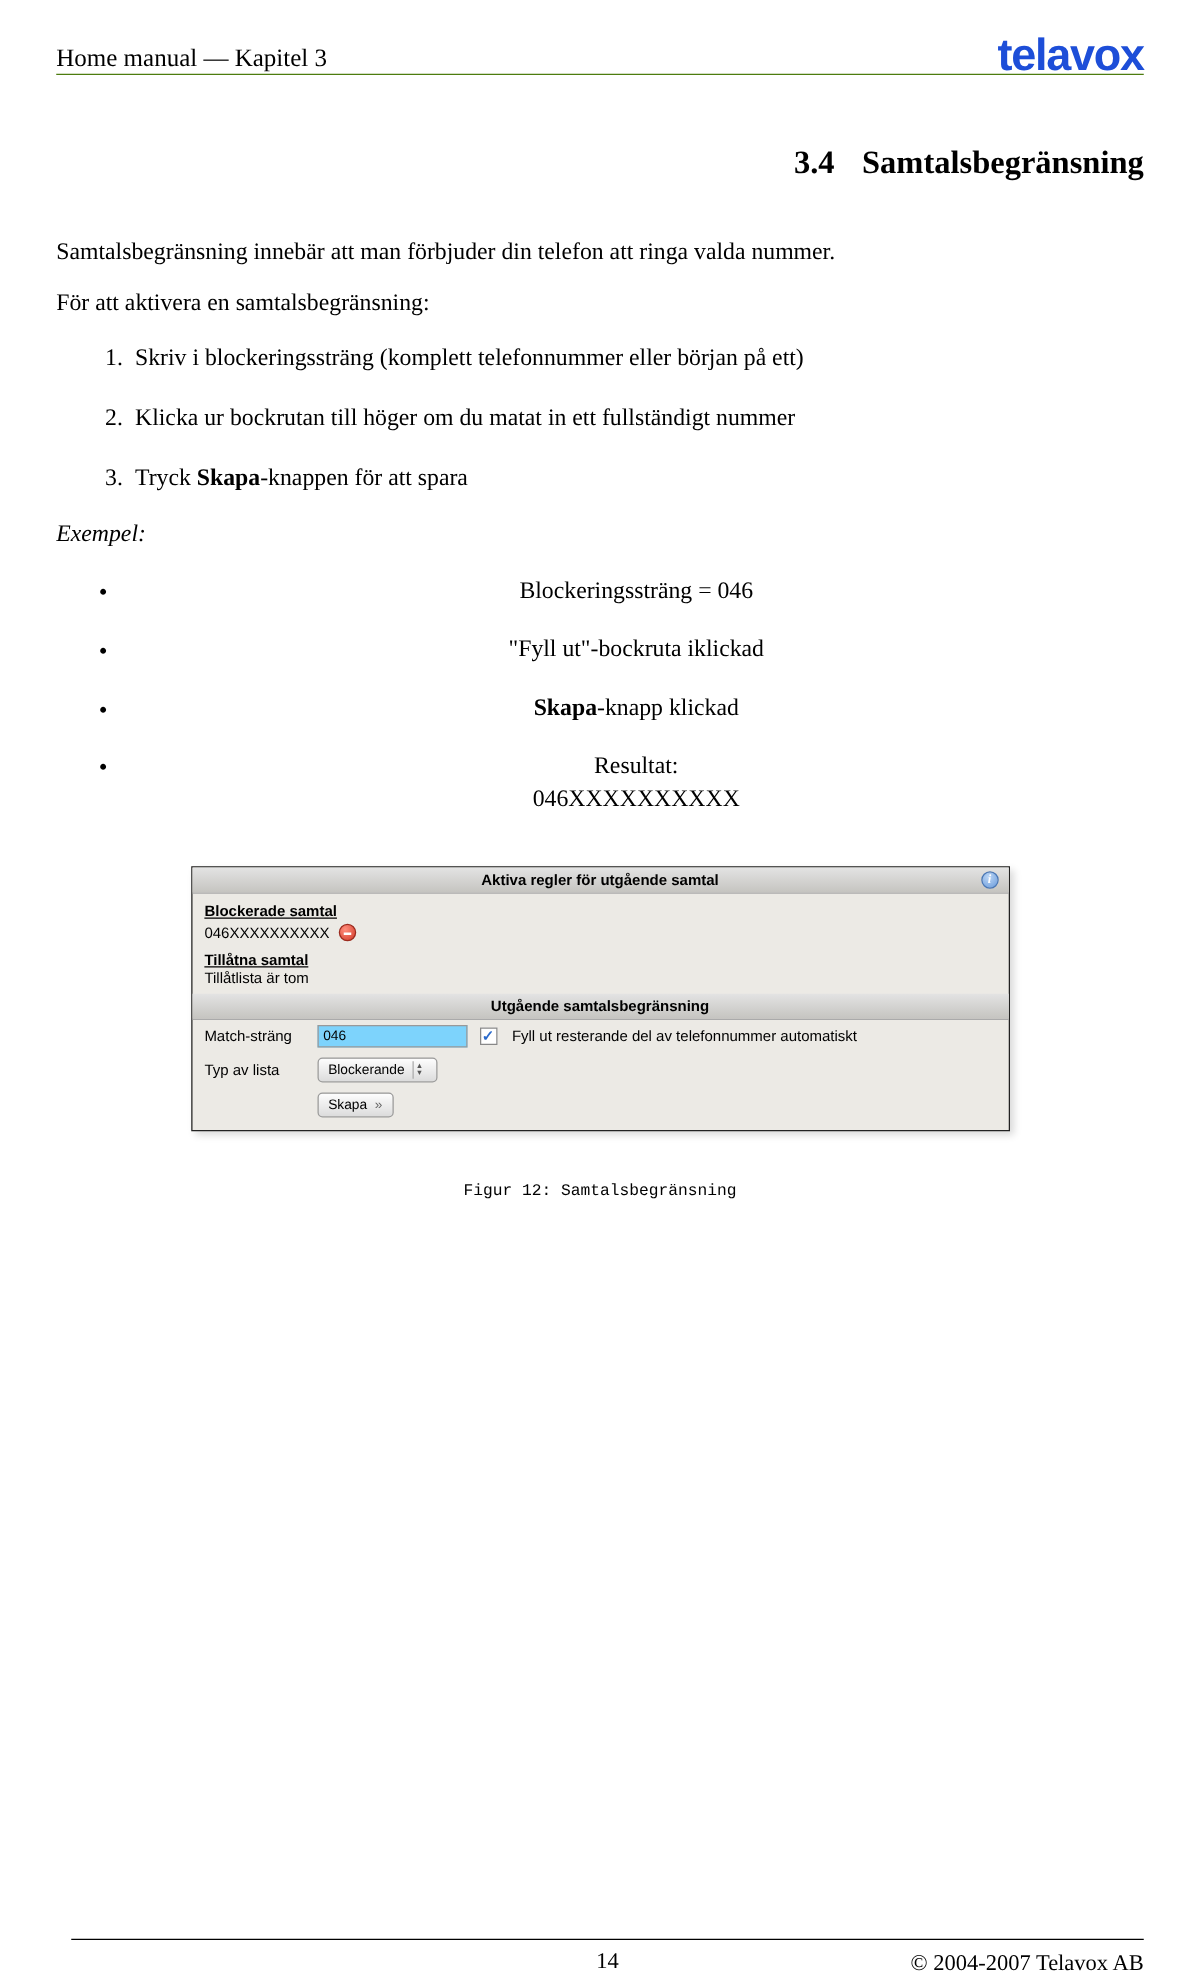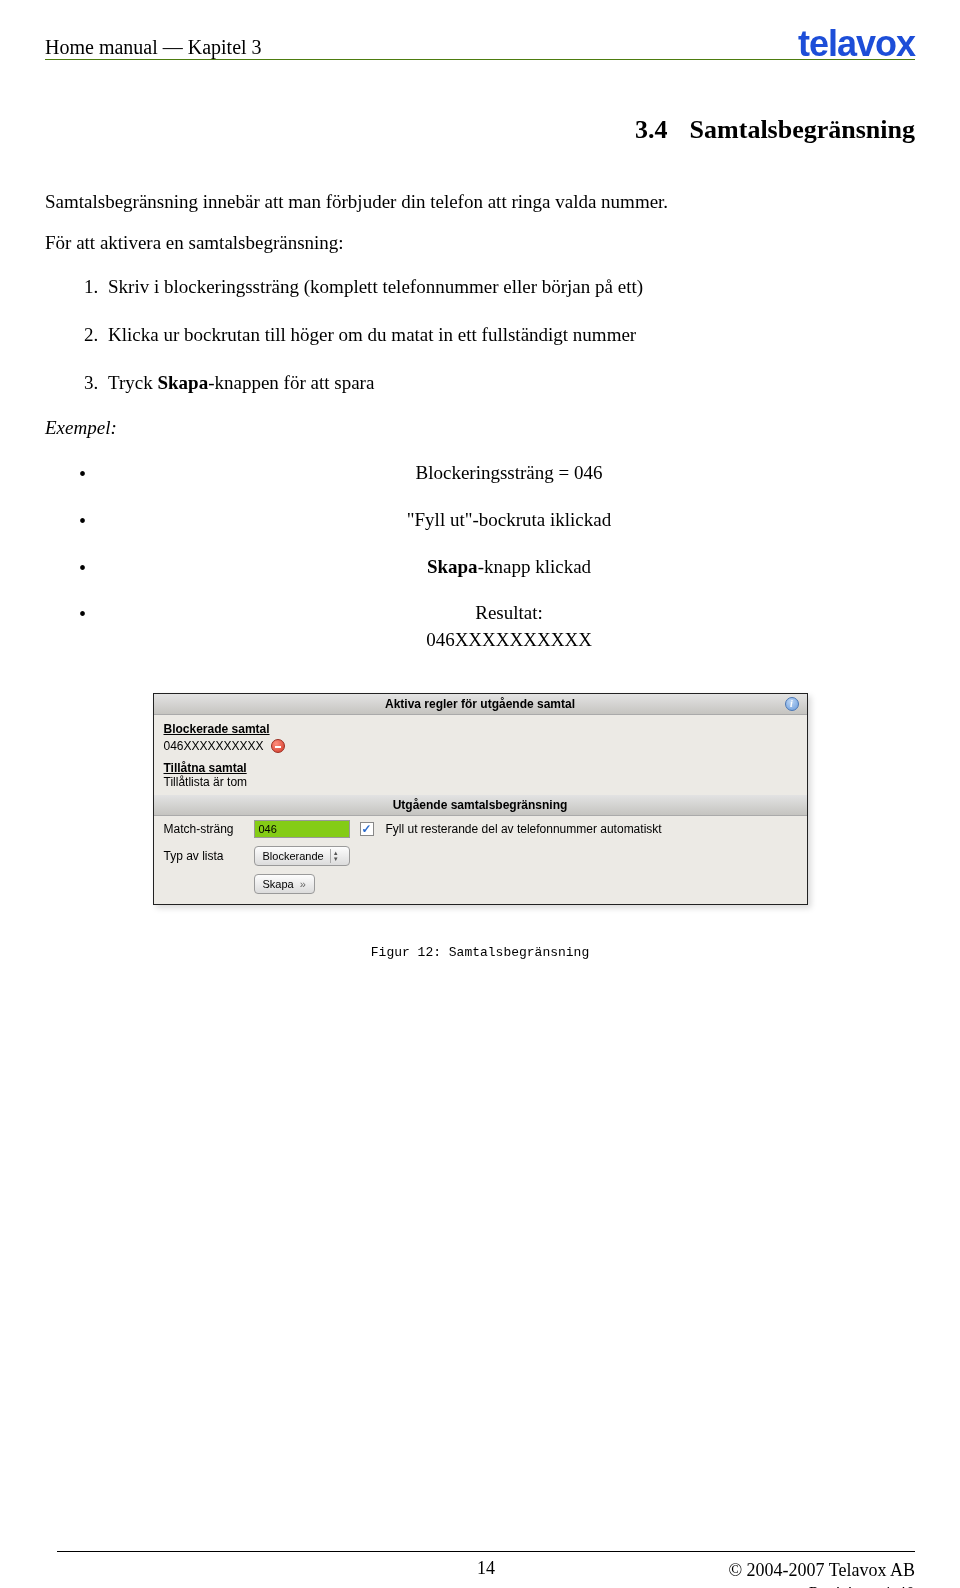--- a/index.html
+++ b/index.html
@@ -86,22 +86,22 @@
   width:14px; height:14px; border-radius:50%;
   background:radial-gradient(circle at 35% 30%,#ff8e7c,#d23a2a);
   border:1px solid #9c2b1e;
   position:relative;
 }
 .minus::after { content:""; position:absolute; left:3px; right:3px; top:6px; height:2px; background:#fff; }
 .panel-sub { font-size:12px; padding-bottom:6px; }
 .formrow { display:flex; align-items:center; gap:10px; padding:4px 10px; font-size:12px; }
 .formrow .lbl { width:80px; }
 .txtfield {
-  width:96px; height:18px; border:1px solid #999;
-  background:#84cc16; font-size:11px; padding:0 4px;
+  width:120px; height:18px; border:1px solid #999;
+  background:#7dd3fc; font-size:11px; padding:0 4px;
   display:flex; align-items:center;
 }
 .chk {
   width:14px; height:14px; border:1px solid #888; background:#fff;
   display:inline-flex; align-items:center; justify-content:center;
   margin-right:2px;
   color:#2a6acc; font-weight:700; font-size:12px; line-height:1;
 }
 .aquabtn {
   height:20px; border:1px solid #9a9a9a; border-radius:4px;

